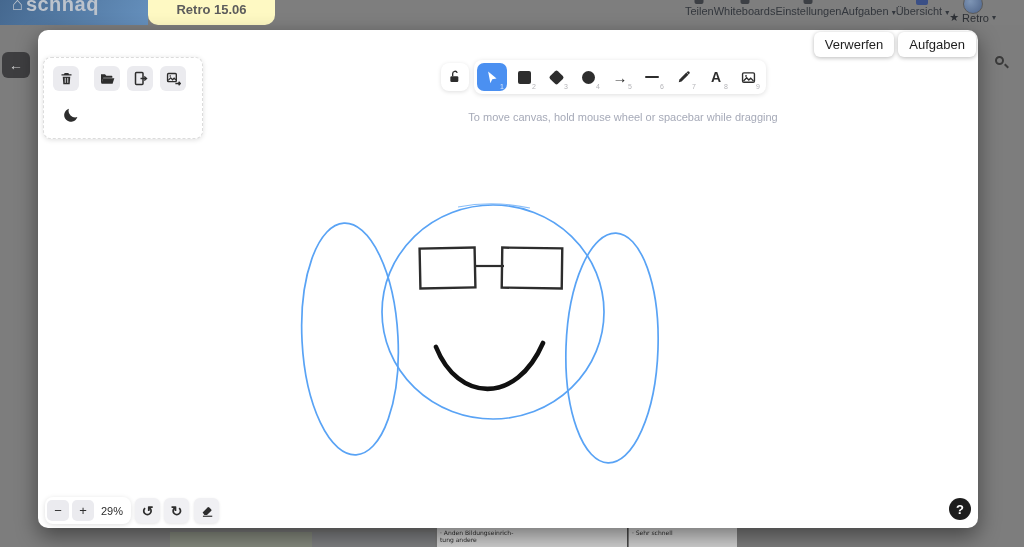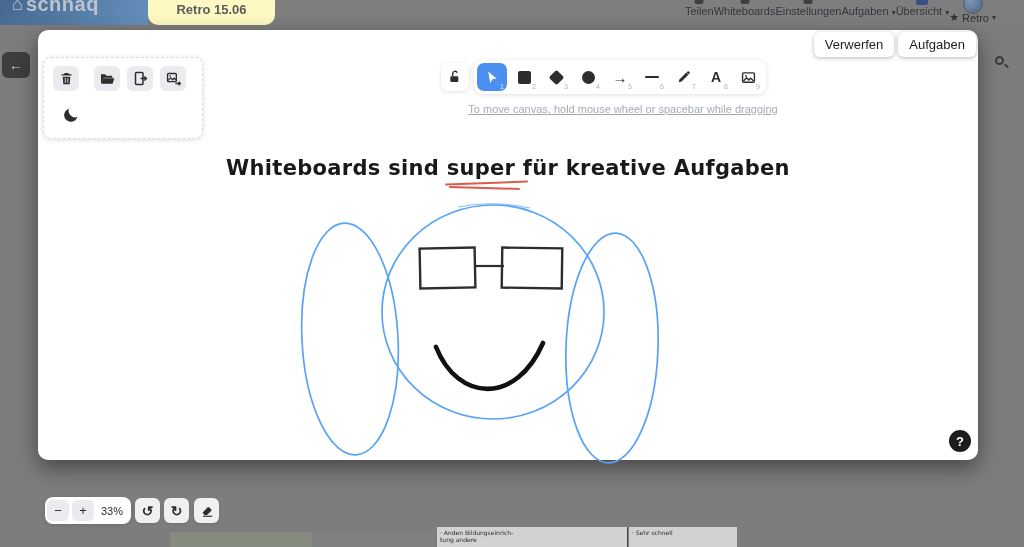--- a/index.html
+++ b/index.html
@@ -33,21 +33,21 @@
   .search-icon { position:absolute; right:14px; top:55px; width:16px; height:16px; }
   .search-icon .lens { position:absolute; left:1px; top:1px; width:9px; height:9px;
     border:2px solid #3a3a3a; border-radius:50%; }
   .search-icon .handle { position:absolute; left:10px; top:10px; width:5px; height:2px;
     background:#3a3a3a; transform:rotate(45deg); }
   .strip-block { position:absolute; height:15px; top:532px; }
   .note-box { position:absolute; top:527px; height:20px; background:#d2d2d2; color:#2a2a2a;
     font-family:"DejaVu Sans",cursive; font-size:6px; line-height:7px; padding:2px 3px; overflow:hidden; }
 
   
-  .dialog { position:absolute; left:38px; top:30px; width:940px; height:430px; background:#fff;
+  .dialog { position:absolute; left:38px; top:30px; width:940px; height:498px; background:#fff;
     border-radius:10px; box-shadow:0 8px 22px rgba(0,0,0,.45); }
   .dlg-actions { position:absolute; top:2px; right:2px; display:flex; gap:4px; }
   .dlg-btn { background:#fff; border:none; border-radius:6px; padding:5px 11px; font-size:13px;
     color:#1e1e1e; box-shadow:0 1px 4px rgba(0,0,0,.28); font-family:inherit; }
 
   .island { background:#fff; border-radius:8px; box-shadow:0 1px 5px rgba(0,0,0,.13); }
   .left-panel { position:absolute; left:5px; top:27px; width:160px; height:82px;
     border:1px dashed #dcdcdc; }
   .tool-sq { width:26px; height:25px; background:#ebebef; border:none; border-radius:6px;
     display:flex; align-items:center; justify-content:center; }
@@ -67,22 +67,22 @@
   .tb-tool.selected { background:var(--accent-blue,#4b90f1); }
   .tb-num { position:absolute; right:3px; bottom:1px; font-size:7px; color:#b4b4b8; }
   .tb-tool.selected .tb-num { color:#dce9fd; }
   .shape-square { width:13px; height:13px; background:#2d2d2d; border-radius:2px; }
   .shape-diamond { width:11px; height:11px; background:#2d2d2d; border-radius:2px; transform:rotate(45deg); }
   .shape-circle { width:13px; height:13px; background:#2d2d2d; border-radius:50%; }
   .shape-arrow { font-size:15px; font-weight:bold; color:#2d2d2d; line-height:1; }
   .shape-line { width:14px; height:2.5px; background:#2d2d2d; border-radius:2px; }
   .shape-A { font-size:14px; font-weight:bold; color:#2d2d2d; }
 
-  .hint { position:absolute; left:430px; top:72px; width:310px; text-align:center;
-    font-size:11px; line-height:14px; color:#a6aab8;text-decoration:underline; }
+  .hint { position:absolute; left:430px; top:80px; width:310px; text-align:center;
+    font-size:11px; line-height:14px; color:#a6aab8; }
 
   .wb-title { position:absolute; left:0; top:126px; width:100%; text-align:center;
     font-family:"DejaVu Sans",cursive; font-size:21px; font-weight:bold; color:#191919; letter-spacing:.3px; }
   .u-word { position:relative; display:inline-block; }
   .u-word i { position:absolute; display:block; background:var(--underline-red,#df5a4d); height:2px; border-radius:2px; }
   .u-word i.u1 { left:-2px; right:-12px; bottom:-4px; transform:rotate(-2deg); }
   .u-word i.u2 { left:2px; right:-4px; bottom:-9px; transform:rotate(1.5deg); }
 
   .drawing { position:absolute; left:0; top:0; }
 
@@ -256,39 +256,36 @@
         <rect x="2.5" y="4.5" width="19" height="15" rx="2" fill="none" stroke="#2d2d2d" stroke-width="2.2"></rect>
         <circle cx="8" cy="9.5" r="1.4" fill="#2d2d2d"></circle>
         <path d="M4 17.5l5-5 3.5 3.5 3-3 4.5 4.5" fill="none" stroke="#2d2d2d" stroke-width="2.2"></path>
       </svg>
       <span class="tb-num">9</span>
     </button>
   </div>
 
   <div class="hint">To move canvas, hold mouse wheel or spacebar while dragging</div>
 
-  <div class="wb-title">
-    <span>Whiteboards sind </span><span class="u-word"><span>super</span><i class="u1"></i><i class="u2"></i></span><span> für kreative Aufgaben</span>
-  </div>
 
   <svg class="drawing" width="940" height="500" viewBox="0 0 940 500">
     <ellipse cx="312" cy="309" rx="48" ry="116" fill="none" style="stroke:var(--stroke-blue,#59a3f5)" stroke-width="1.7" transform="rotate(-3 312 309)"></ellipse>
     <ellipse cx="574" cy="318" rx="46" ry="115" fill="none" style="stroke:var(--stroke-blue,#59a3f5)" stroke-width="1.7" transform="rotate(2 574 318)"></ellipse>
     <ellipse cx="455" cy="282" rx="111" ry="107" fill="none" style="stroke:var(--stroke-blue,#59a3f5)" stroke-width="1.7"></ellipse>
     <path d="M420 177q35-7 72 1" fill="none" style="stroke:var(--stroke-blue,#59a3f5)" stroke-width="1.2" opacity="0.7"></path>
     <rect x="382" y="218" width="55" height="40" fill="none" style="stroke:var(--stroke-dark,#2d2d2d)" stroke-width="2.4" transform="rotate(-1.2 409 238)"></rect>
     <rect x="464" y="218" width="60" height="40" fill="none" style="stroke:var(--stroke-dark,#2d2d2d)" stroke-width="2.4" transform="rotate(0.8 494 238)"></rect>
     <line x1="436" y1="236" x2="466" y2="236" style="stroke:var(--stroke-dark,#2d2d2d)" stroke-width="2.2"></line>
     <path d="M398 317 C 420 372, 478 375, 505 313" fill="none" style="stroke:#111" stroke-width="4.6" stroke-linecap="round"></path>
   </svg>
 
   <div class="zoom-island island">
     <button class="zoom-btn">−</button>
     <button class="zoom-btn">+</button>
-    <span class="zoom-level">33%</span>
+    <span class="zoom-level">29%</span>
   </div>
   <button class="hist-btn" style="left:97px;">
     <span>↺</span>
   </button>
   <button class="hist-btn" style="left:126px;">
     <span>↻</span>
   </button>
   <button class="hist-btn" style="left:156px;">
     <svg width="14" height="14" viewBox="0 0 24 24">
       <path d="M4.5 14.5 13 6a2 2 0 0 1 2.8 0l3.2 3.2a2 2 0 0 1 0 2.8l-7 7H7.5z" fill="#2d2d2d"></path>

